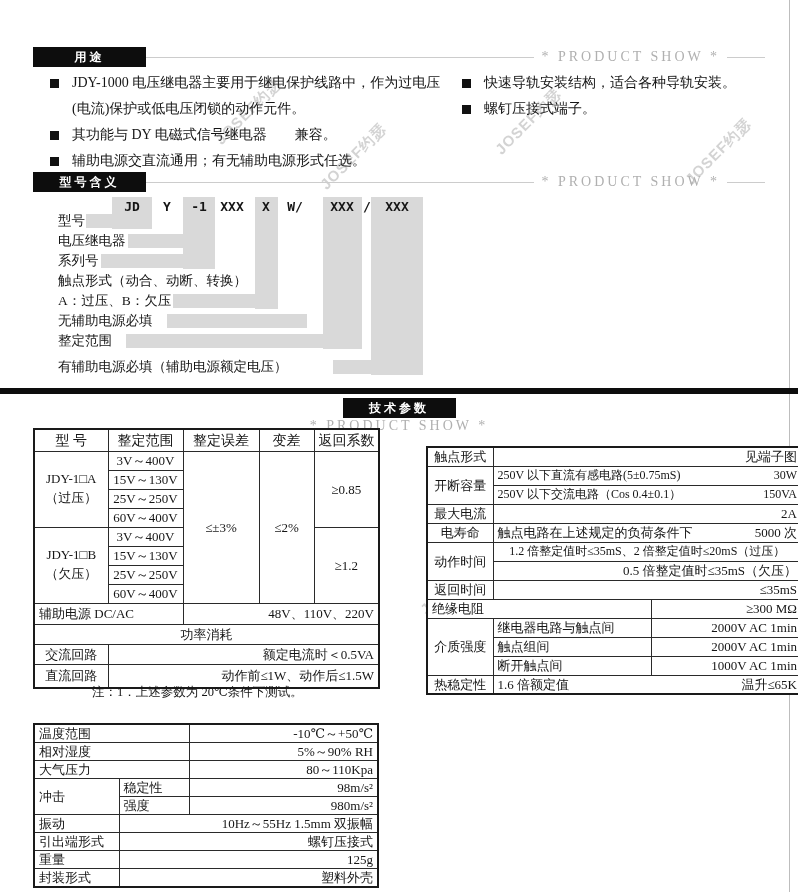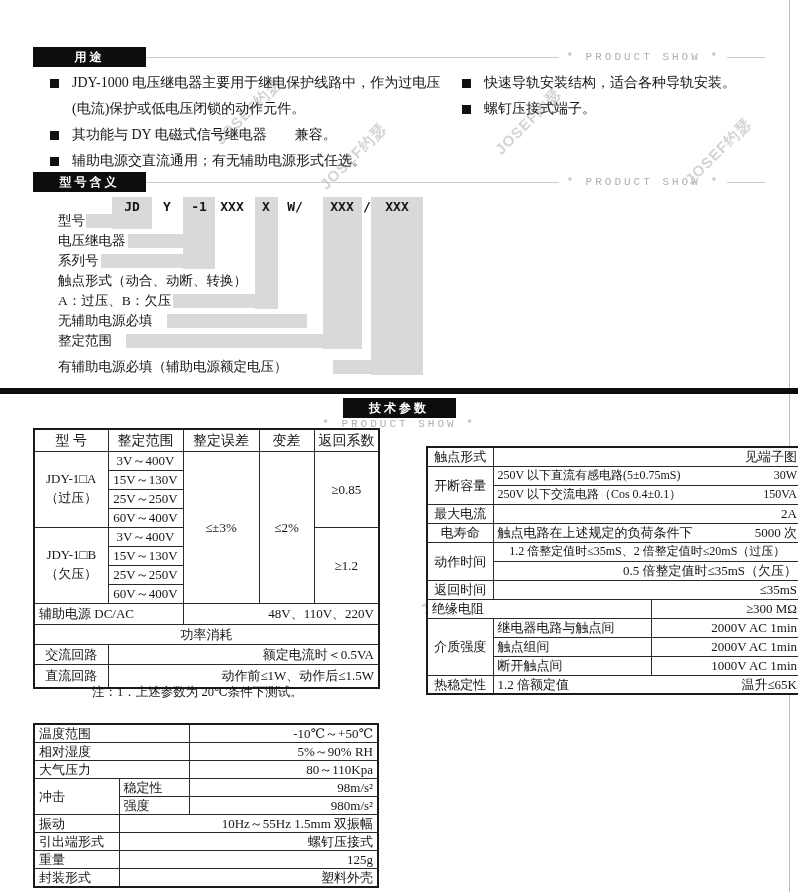--- a/index.html
+++ b/index.html
@@ -15,22 +15,22 @@
   
   .sec-row { position:absolute; left:33px; right:33px; height:20px; display:flex; align-items:center; }
   .sec-box {
     width:113px; height:20px; background:#0d0d0d; color:#fff; flex:0 0 auto;
     font-family:"Liberation Sans",sans-serif; font-size:12px; font-weight:bold;
     letter-spacing:3px; text-align:center; line-height:20px;
   }
   .hline { flex:1 1 auto; height:1px; background:#cccccc; }
   .hline-short { flex:0 0 38px; height:1px; background:#cccccc; }
   .ps-text {
-    flex:0 0 auto; padding:0 7px; font-family:Liberation Mono, monospace;
-    font-size:11px; letter-spacing:3px; color:#b0b0b0; white-space:nowrap;
+    flex:0 0 auto; padding:0 7px; font-family:Liberation Serif, serif;
+    font-size:14px; letter-spacing:3px; color:#b0b0b0; white-space:nowrap;
   }
 
   
   .bullets { position:absolute; font-size:14px; line-height:26px; }
   .bullets-left  { left:50px; top:70px; width:400px; }
   .bullets-right { left:462px; top:70px; width:320px; }
   .bullet-item { position:relative; padding-left:22px; }
   .sq { position:absolute; left:0; top:9px; width:9px; height:9px; background:#111; }
 
   
@@ -331,21 +331,21 @@
       <td class="ar">2000V AC  1min</td>
     </tr>
     <tr>
       <td class="al">断开触点间</td>
       <td class="ar">1000V AC  1min</td>
     </tr>
     <tr>
       <td>热稳定性</td>
       <td colspan="2">
         <div class="cell-flex">
-          <span>1.2 倍额定值</span>
+          <span>1.6 倍额定值</span>
           <span>温升≤65K</span>
         </div>
       </td>
     </tr>
   </tbody>
     </table>
 
   <div class="note note1">注：1．上述参数为 20℃条件下测试。</div>
 
   <table class="t-env">

